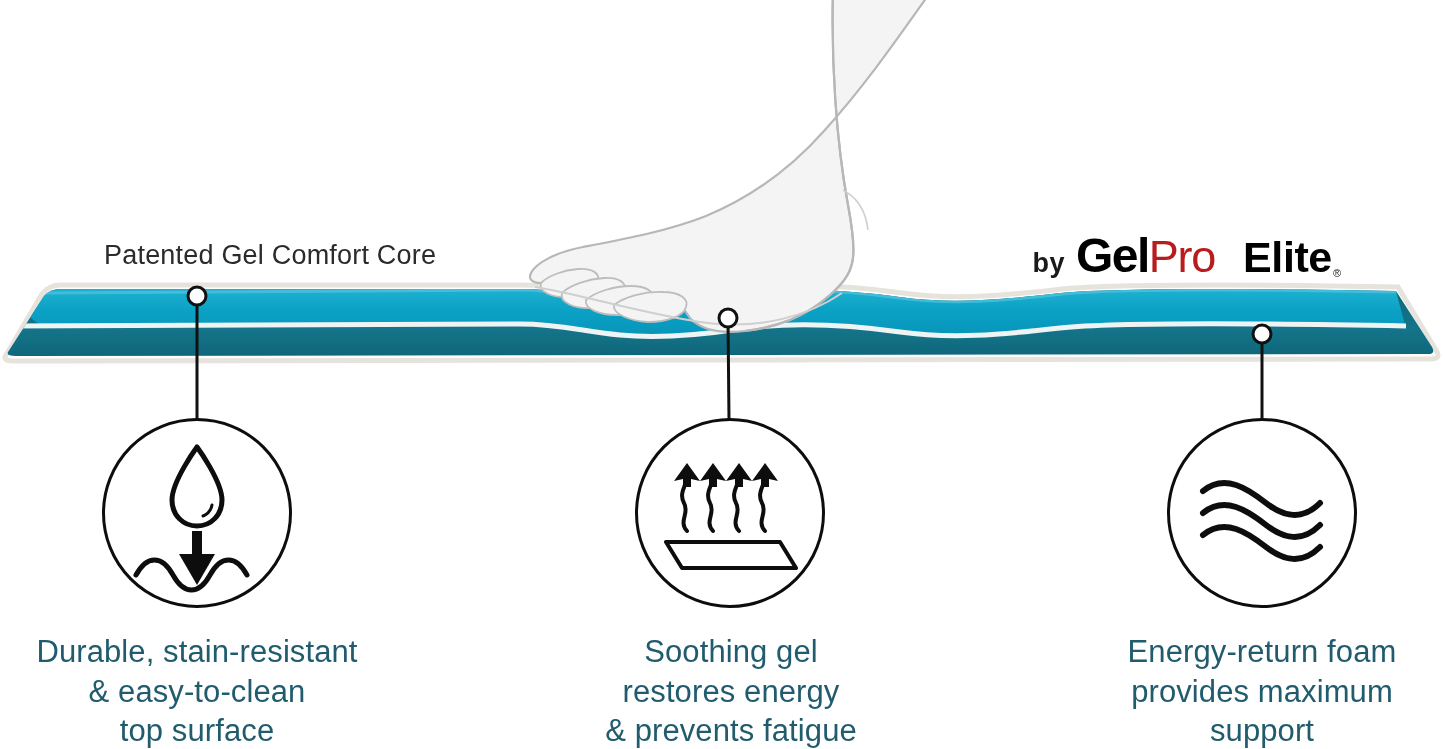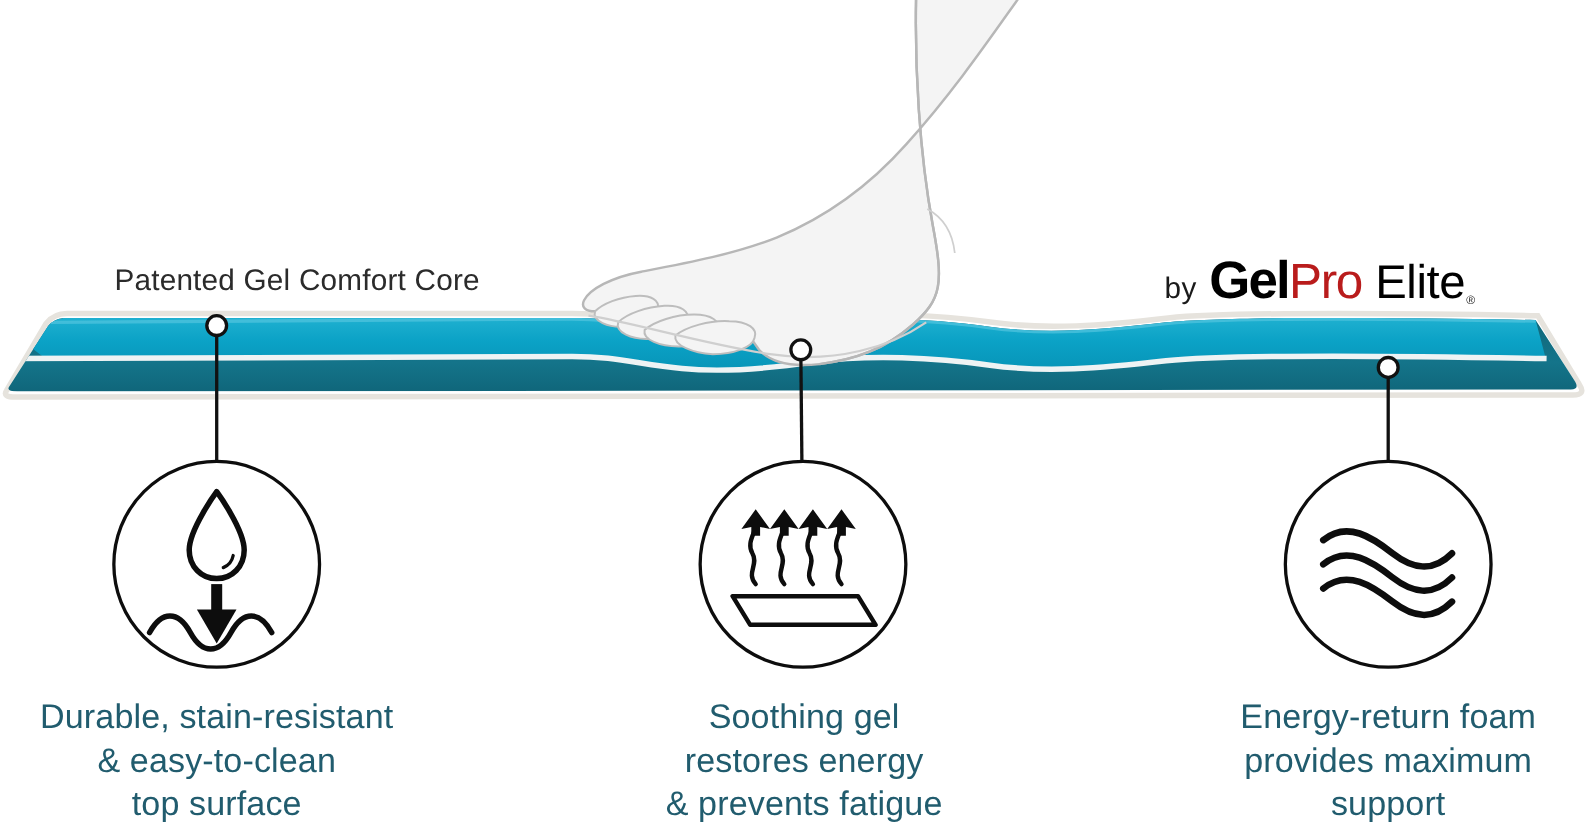--- a/index.html
+++ b/index.html
@@ -51,42 +51,42 @@
     position: absolute;
     right: 104px;
     top: 228px;
     display: flex;
     align-items: baseline;
     color: #111111;
     white-space: nowrap;
   }
   #brand .by {
     font-size: 27px;
-    font-weight: 400;
+    font-weight: 700;
     letter-spacing: 0.5px;
     margin-right: 11px;
     color: #1a1a1a;
   }
   #brand .gel {
     font-size: 48px;
     font-weight: 700;
     letter-spacing: -1.6px;
     color: #000000;
   }
   #brand .pro {
     font-size: 45px;
     font-weight: 400;
     letter-spacing: -1.2px;
     color: #b91c1c;
   }
   #brand .elite {
     font-size: 43px;
-    font-weight: 400;
+    font-weight: 700;
     letter-spacing: -0.4px;
-    margin-left: 12px;
+    margin-left: 28px;
     color: #000000;
   }
   #brand .tm {
     font-size: 11px;
     font-weight: 400;
     margin-left: 1px;
     align-self: flex-end;
     padding-bottom: 4px;
     color: #1a1a1a;
   }

